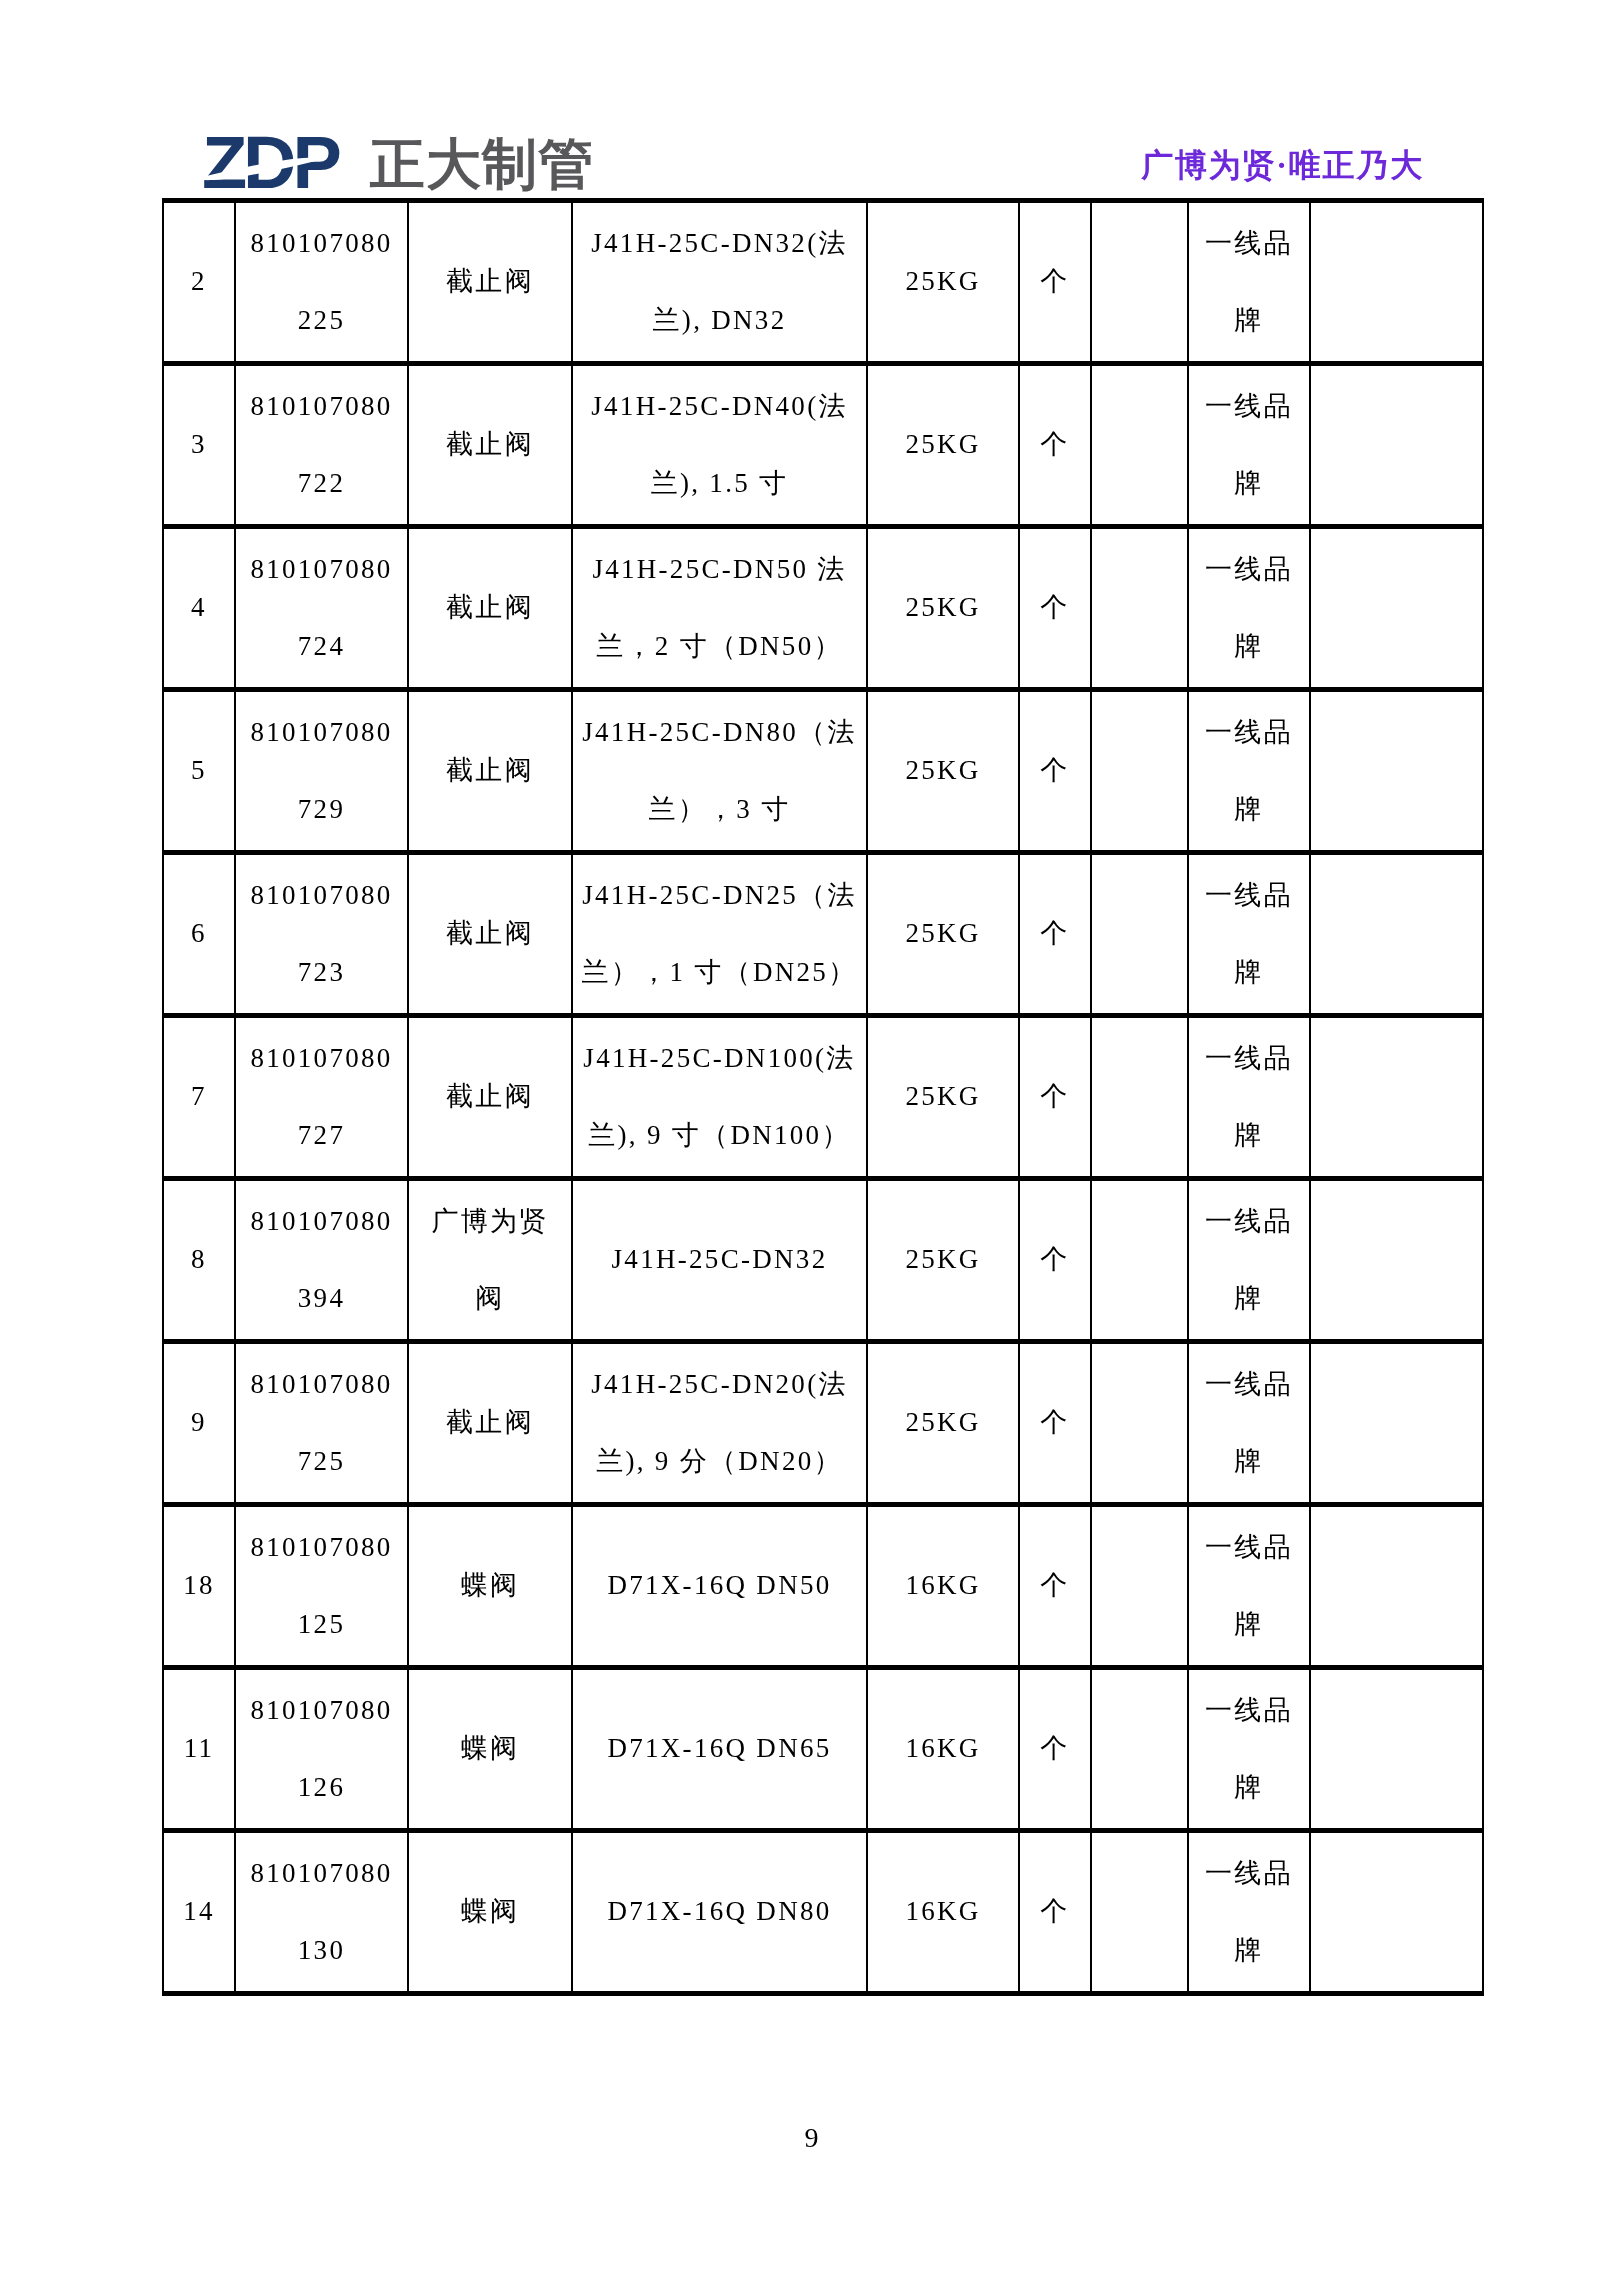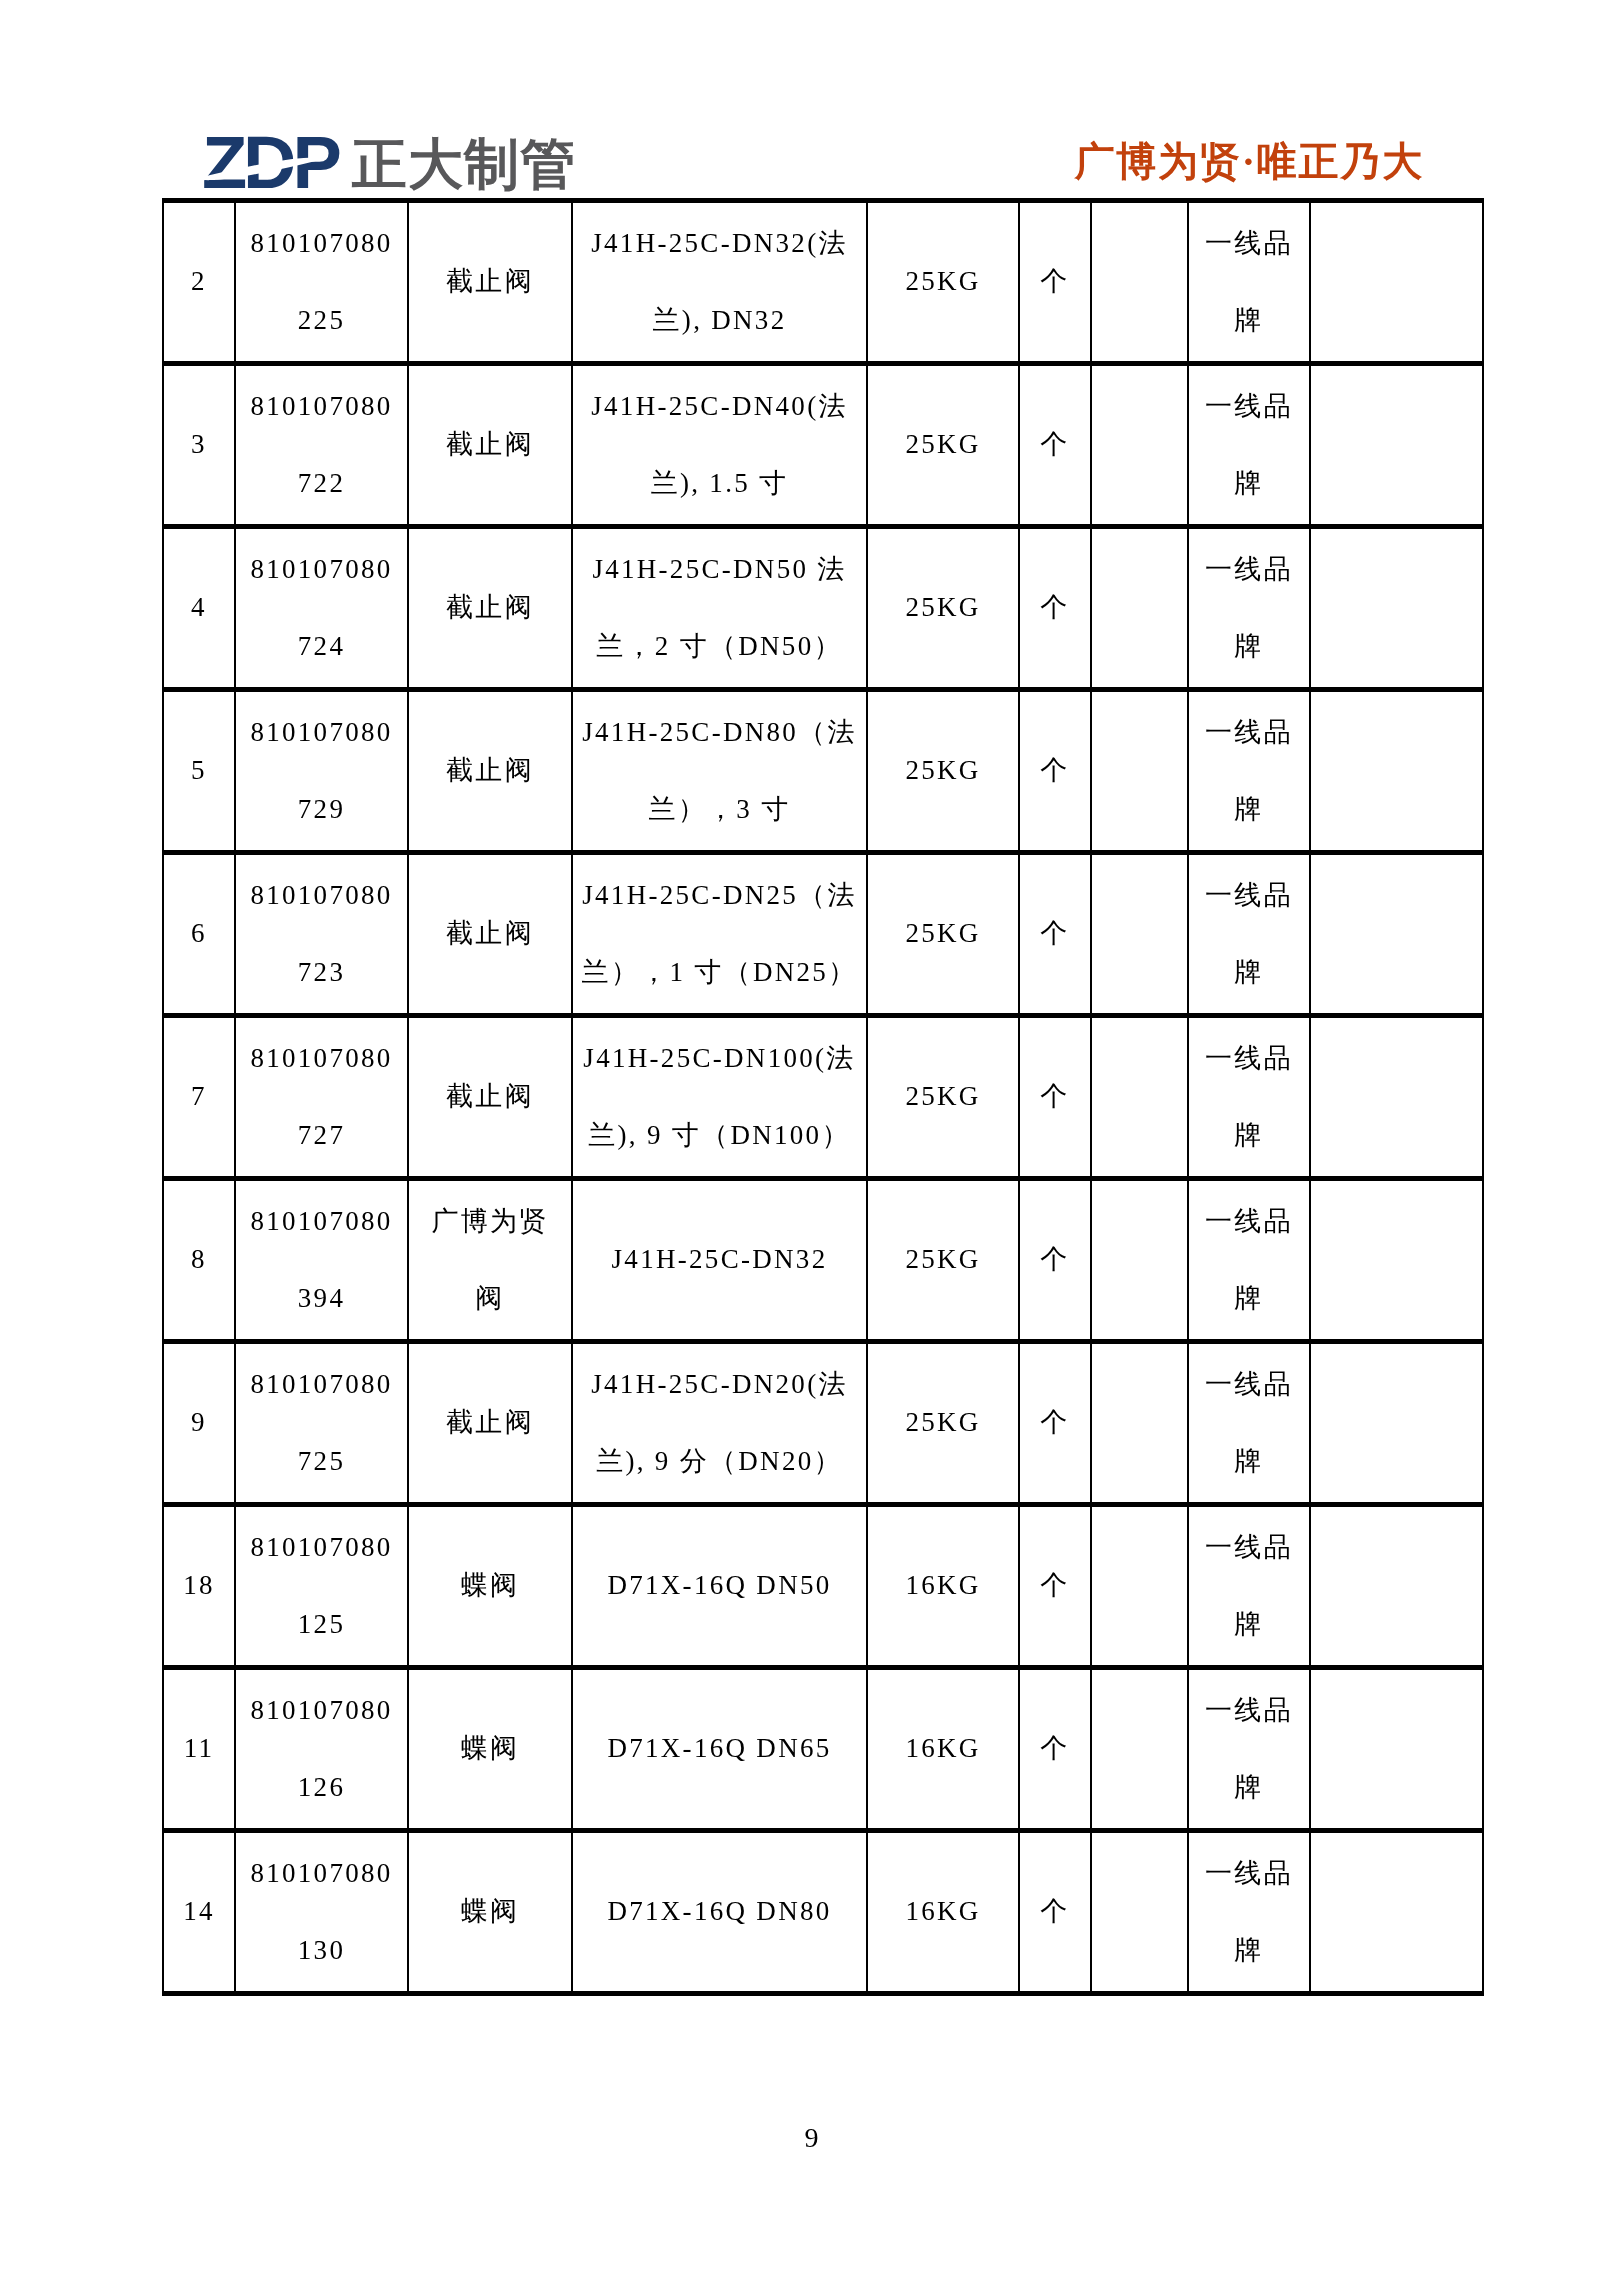--- a/index.html
+++ b/index.html
@@ -51,28 +51,28 @@
     border-radius: 0 100% 0 100%;
     pointer-events: none;
   }
   .logo-cn {
     font-family: "Liberation Sans", "DejaVu Sans", sans-serif;
     font-weight: 900;
     font-size: 55px;
     letter-spacing: 1.2px;
     color: #58585a;
     line-height: 1.0;
-    margin-left: 14px;
+    margin-left: 32px;
   }
   .slogan {
     font-family: "Liberation Serif", "DejaVu Serif", serif;
     font-weight: bold;
-    font-size: 40px;
+    font-size: 32px;
     letter-spacing: 1.8px;
-    color: #c2410c;
+    color: #6d28d9;
     line-height: 1.1;
     padding-bottom: 8.2px;
     white-space: nowrap;
   }
 
   
   table.items {
     border-collapse: collapse;
     table-layout: fixed;
     margin-left: 162px;

